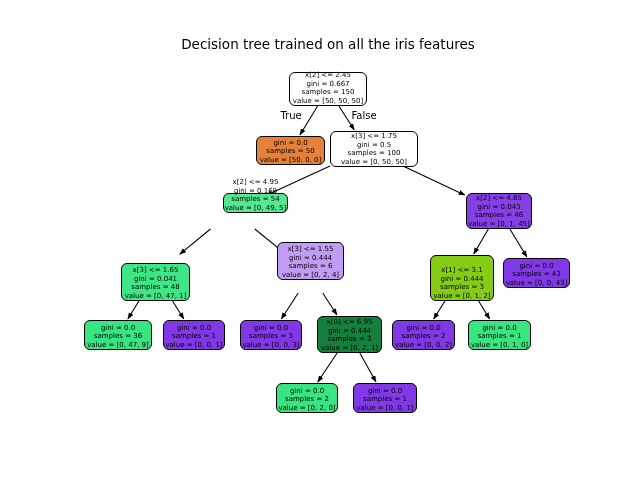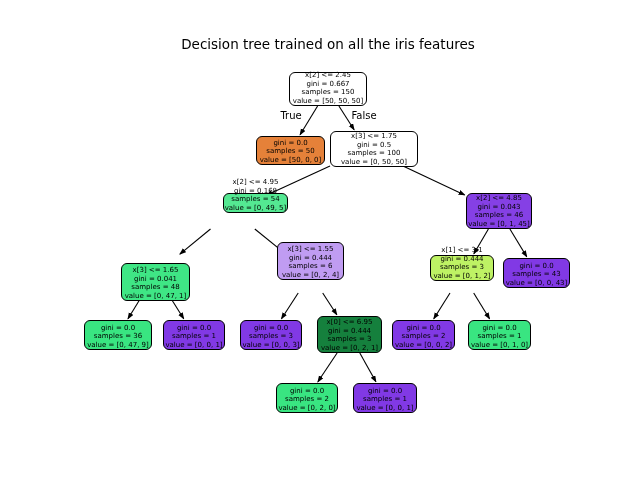--- a/index.html
+++ b/index.html
@@ -143,21 +143,21 @@
         </div>
   </div>
       <div class="node" style="left: 277px; top: 242px; width: 67px; height: 38px; background: rgb(192, 156, 242);">
     <div class="node-lines">
           <div class="node-line">x[3] &lt;= 1.55</div>
           <div class="node-line">gini = 0.444</div>
           <div class="node-line">samples = 6</div>
           <div class="node-line">value = [0, 2, 4]</div>
         </div>
   </div>
-      <div class="node" style="left: 430px; top: 255px; width: 64px; height: 26px; background: #bef264;">
+      <div class="node" style="left: 430px; top: 255px; width: 64px; height: 46px; background: #84cc16;">
     <div class="node-lines">
           <div class="node-line">x[1] &lt;= 3.1</div>
           <div class="node-line">gini = 0.444</div>
           <div class="node-line">samples = 3</div>
           <div class="node-line">value = [0, 1, 2]</div>
         </div>
   </div>
       <div class="node" style="left: 503px; top: 258px; width: 67px; height: 30px; background: rgb(129, 57, 229);">
     <div class="node-lines">
           <div class="node-line">gini = 0.0</div>

